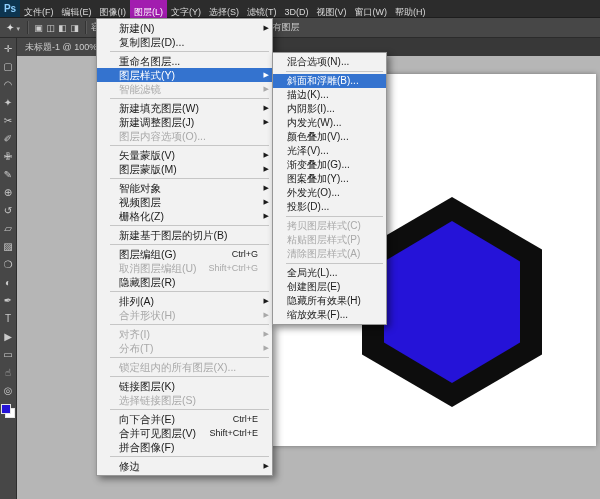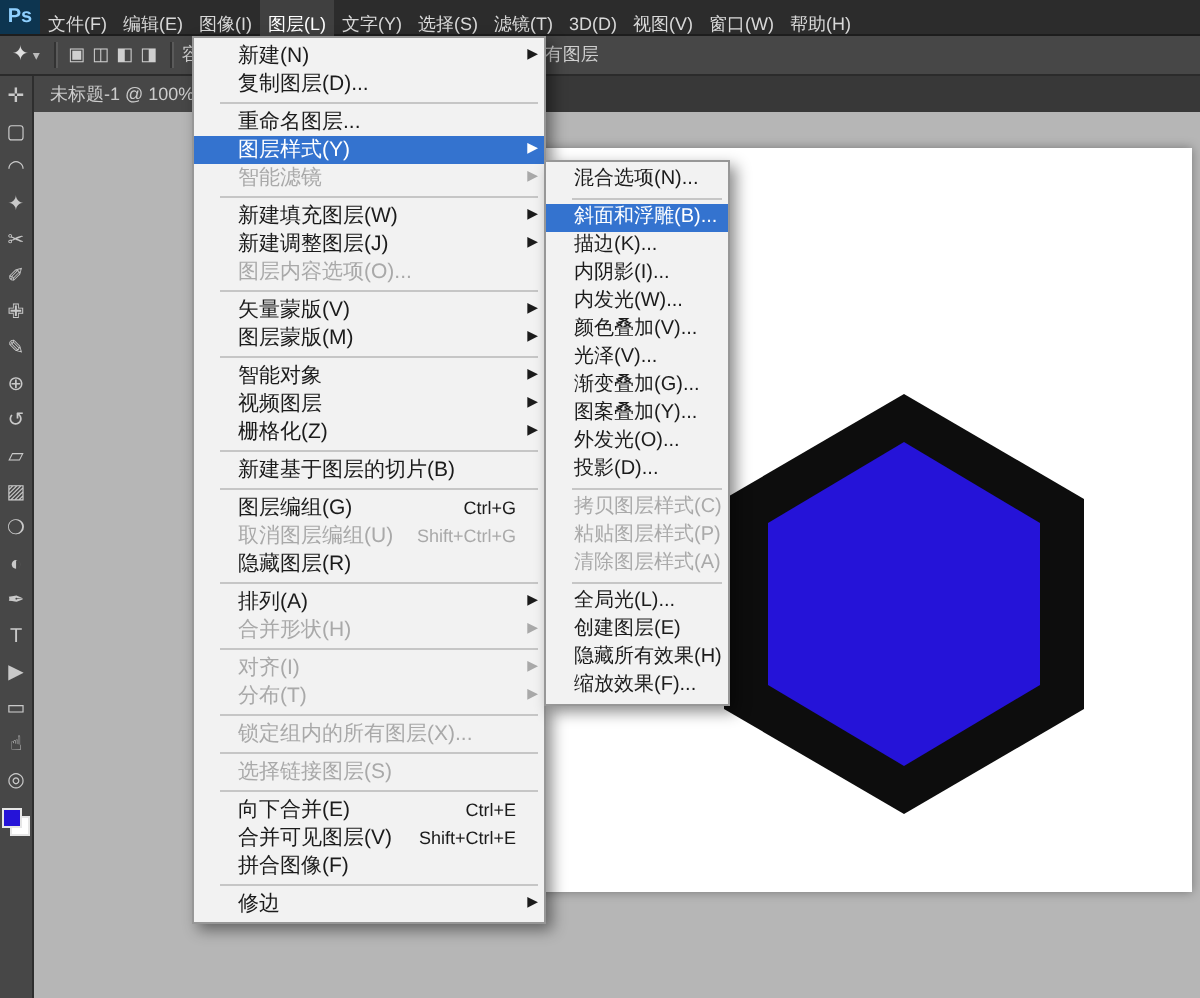--- a/index.html
+++ b/index.html
@@ -5,21 +5,21 @@
   *{margin:0;padding:0;box-sizing:border-box}
   html,body{width:600px;height:499px;overflow:hidden}
   body{font-family:"Liberation Sans","DejaVu Sans",sans-serif;background:#535353}
   .app{position:relative;width:600px;height:499px;background:#8a8a8a;overflow:hidden}
 
   
   .menubar{position:absolute;left:0;top:0;width:600px;height:18px;background:#2c2c2c;display:flex;align-items:stretch;z-index:6;border-bottom:1px solid #1d1d1d}
   .logo{width:20px;background:#0d3550;color:#8fd0ff;font-weight:bold;font-size:10px;display:flex;align-items:center;justify-content:center}
   .menus{display:flex;align-items:stretch}
   .mb-item{padding:12px 4px;font-size:9px;color:#d8d8d8;display:flex;align-items:center;cursor:default;white-space:nowrap}
-  .mb-item.active{background:#404040;color:#fff}
+  .mb-item.active{background:#a21caf;color:#fff}
 
   
   .optionsbar{position:absolute;left:0;top:18px;width:600px;height:20px;background:#474747;border-bottom:1px solid #2b2b2b;display:flex;align-items:center;gap:5px;padding:0 4px;font-size:9px;color:#cfcfcf;z-index:2}
   .tool-preset{display:flex;align-items:center;gap:2px;color:#e0e0e0;font-size:10px;padding:0 2px}
   .tool-preset .caret::after{content:"▾";font-size:7px;color:#bbb}
   .vsep{width:1px;height:13px;background:#333;box-shadow:1px 0 0 #5a5a5a}
   .selmode{display:flex;gap:1px}
   .selmode span{font-size:9px;color:#cfcfcf;width:11px;text-align:center}
   .ob-label{color:#cfcfcf}
   .field{background:#3a3a3a;border:1px solid #666;color:#eee;min-width:26px;height:13px;line-height:12px;padding:0 5px;font-size:9px}
@@ -40,21 +40,21 @@
   .doc-tab{display:flex;align-items:center;padding:0 8px;background:#474747;border-right:1px solid #2b2b2b;color:#cccccc;font-size:9px;white-space:nowrap}
   .workspace{position:absolute;left:17px;top:56px;width:583px;height:443px;background:#b6b6b6;z-index:1}
   .canvas{position:absolute;left:113px;top:18px;width:466px;height:372px;background:#ffffff;box-shadow:0 0 5px rgba(0,0,0,.35)}
   .hex{position:absolute;left:232px;top:123px;width:180px;height:210px}
   .hex-outer{position:absolute;inset:0;clip-path:polygon(50% 0,100% 25%,100% 75%,50% 100%,0 75%,0 25%)}
   .hex-inner{position:absolute;left:22px;top:24px;width:136px;height:162px;clip-path:polygon(50% 0,100% 25%,100% 75%,50% 100%,0 75%,0 25%)}
 
   
   .menu-panel{position:absolute;background:#f2f2f2;border:1px solid #979797;box-shadow:3px 3px 7px rgba(0,0,0,.45);padding:2px 0;z-index:10}
   .main-menu{left:96px;top:18px;width:177px}
-  .sub-menu{left:272px;top:80px;width:93px}
+  .sub-menu{left:272px;top:52px;width:115px}
   .mi{display:flex;align-items:center;height:14px;line-height:14px;padding:0 4px 0 22px;font-size:10.5px;color:#1b1b1b;position:relative;white-space:nowrap;cursor:default}
   .sub-menu .mi{padding-left:14px;font-size:10px}
   .mi .shortcut{margin-left:auto;padding-right:10px;font-size:9px;color:inherit}
   .mi .arrow{position:absolute;right:3px;top:0;font-size:7px;visibility:hidden}
   .mi .arrow::after{content:"▶"}
   .mi.has-sub .arrow{visibility:visible}
   .mi.disabled{color:#a9a9a9}
   .mi.highlight{background:#3473cf;color:#fff}
   .mi.separator{height:5px;padding:2px 3px}
   .mi.separator::after{content:"";flex:1;height:1px;background:#c6c6c6}
@@ -379,20 +379,25 @@
         <span class="shortcut"></span>
 
       </div>
 
       <div class="mi separator">
         <span class="label"></span>
         <span class="shortcut"></span>
 
       </div>
 
+      <div class="mi">
+        <span class="label">链接图层(K)</span>
+        <span class="shortcut"></span>
+
+      </div>
 
       <div class="mi disabled">
         <span class="label">选择链接图层(S)</span>
         <span class="shortcut"></span>
 
       </div>
 
       <div class="mi separator">
         <span class="label"></span>
         <span class="shortcut"></span>

